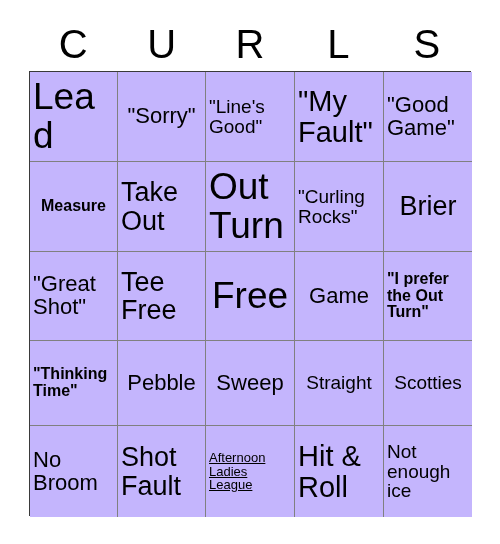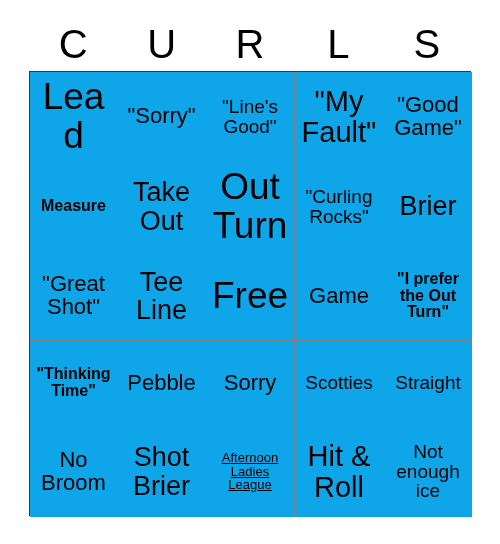--- a/index.html
+++ b/index.html
@@ -53,24 +53,23 @@
     box-sizing: border-box;
     background: #ffffff;
   }
   .cell {
     border-right: 1px solid #808080;
     border-bottom: 1px solid #808080;
     box-sizing: border-box;
     display: flex;
     align-items: center;
     justify-content: center;
-    text-align: center;
     padding: 2px 3px;
     overflow: hidden;
-    background: #0ea5e9;
+    background: #c4b5fd;
     line-height: 1.04;
     word-break: break-word;
   }
   
   .cell:nth-child(5n) { border-right: none; }
   .cell:nth-child(n+21) { border-bottom: none; }
 
   
   .fs-xxl { font-size: 37px; }
   .fs-xl  { font-size: 27px; }
@@ -100,31 +99,31 @@
     <div class="cell fs-lg">"My Fault"</div>
     <div class="cell fs-md">"Good Game"</div>
 
     <div class="cell fs-xs">Measure</div>
     <div class="cell fs-xl">Take Out</div>
     <div class="cell fs-xxl">Out Turn</div>
     <div class="cell fs-sm">"Curling Rocks"</div>
     <div class="cell fs-xl">Brier</div>
 
     <div class="cell fs-md">"Great Shot"</div>
-    <div class="cell fs-xl">Tee Line</div>
+    <div class="cell fs-xl">Tee Free</div>
     <div class="cell fs-xxl">Free</div>
     <div class="cell fs-md">Game</div>
     <div class="cell fs-xs">"I prefer the Out Turn"</div>
 
     <div class="cell fs-xs">"Thinking Time"</div>
     <div class="cell fs-md">Pebble</div>
-    <div class="cell fs-md">Sorry</div>
+    <div class="cell fs-md">Sweep</div>
+    <div class="cell fs-sm">Straight</div>
     <div class="cell fs-sm">Scotties</div>
-    <div class="cell fs-sm">Straight</div>
 
     <div class="cell fs-md">No Broom</div>
-    <div class="cell fs-xl">Shot Brier</div>
+    <div class="cell fs-xl">Shot Fault</div>
     <div class="cell fs-xxs">Afternoon Ladies League</div>
     <div class="cell fs-lg">Hit &amp; Roll</div>
     <div class="cell fs-sm">Not enough ice</div>
   </div>
 
 </div>
 
 </body></html>

